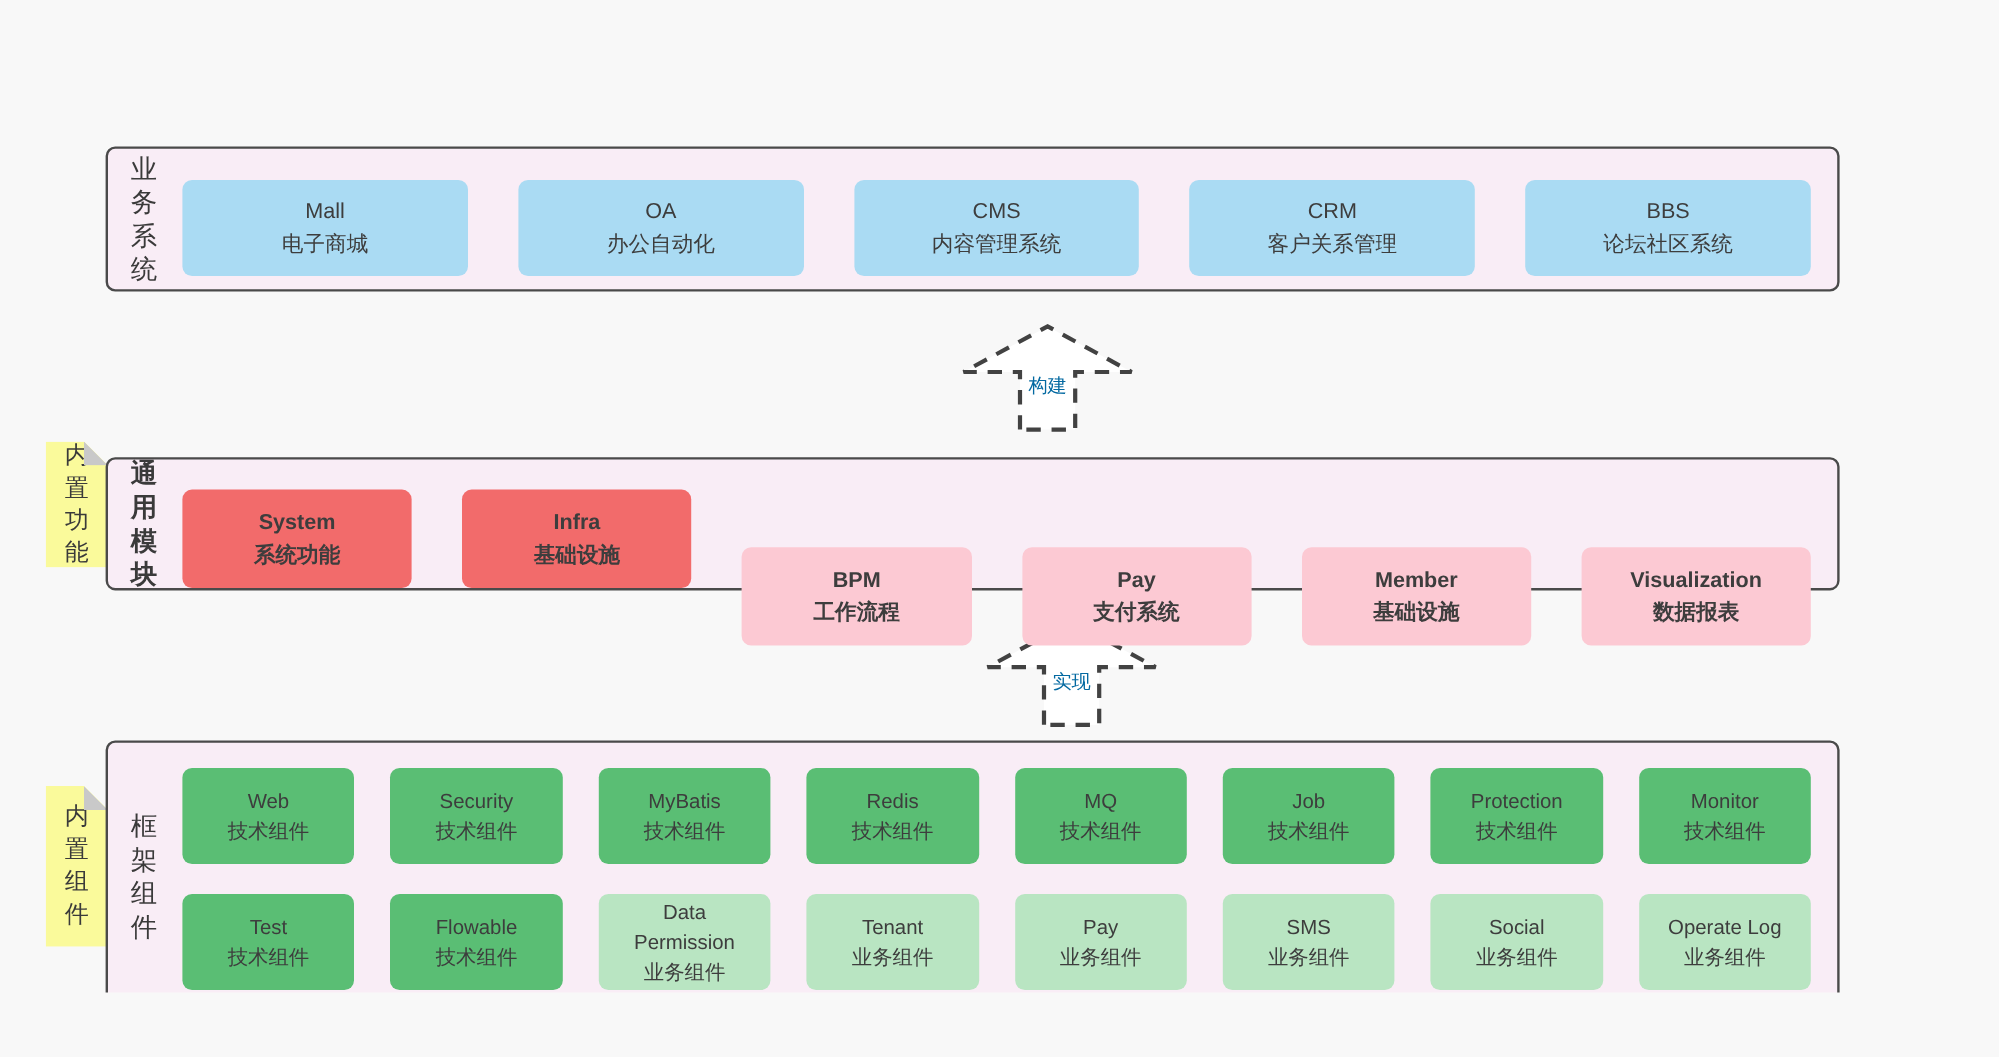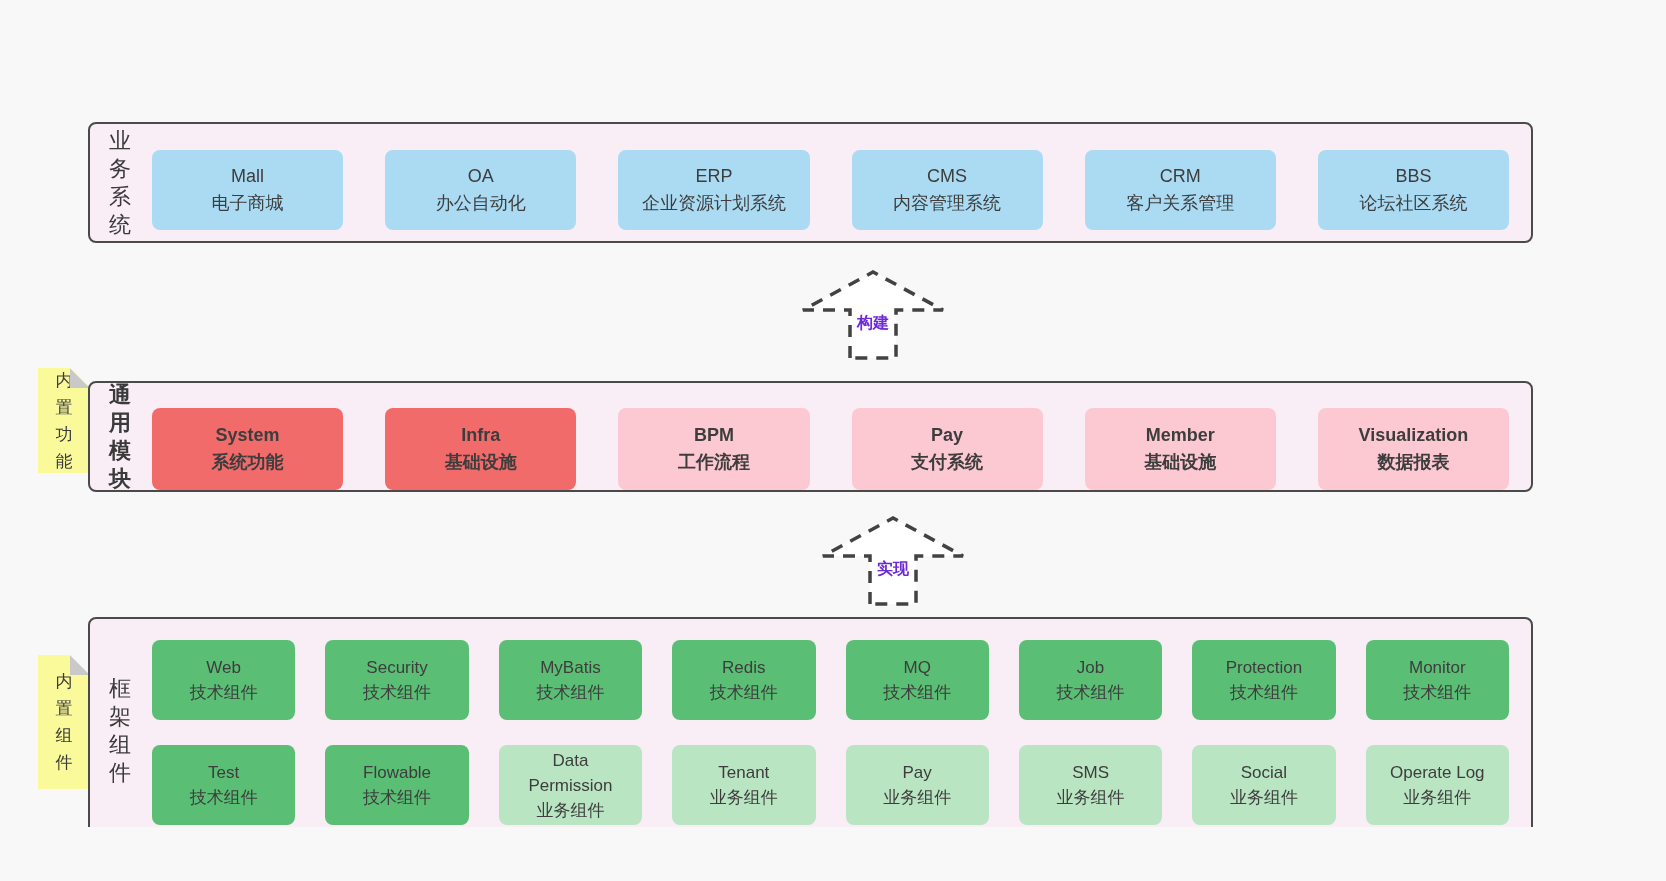--- a/index.html
+++ b/index.html
@@ -54,77 +54,72 @@
     justify-content: center; align-items: center;
     text-align: center;
     font-size: 18px; line-height: 27px;
     padding: 0 10px; box-sizing: border-box;
   }
   .panel-mid .box { height: 82px; }
   .panel-bot .box { font-size: 17px; line-height: 25px; padding: 16px 14px; }
 
   .blue        { background: var(--blue, #aadbf3); }
   .red         { background: var(--red, #f26b6b); }
-  .pink        { background: var(--pink, #fcc9d3); }
+  .pink        { background: var(--pink, #fcc9d3); margin-top: 48px; }
   .green       { background: var(--green, #5abe74); }
   .green-light { background: var(--light-green, #b9e5c2); }
 
   
   .sticky {
     position: absolute; left: 38px; width: 52px;
     background: var(--sticky-yellow, #fafa9b);
     clip-path: polygon(0 0, calc(100% - 20px) 0, 100% 20px, 100% 100%, 0 100%);
     z-index: 1;
     display: flex; align-items: center; justify-content: center;
   }
   .sticky-features  { top: 368px; height: 105px; }
   .sticky-components{ top: 655px; height: 134px; }
   .fold {
     position: absolute; top: 0; right: 0; width: 20px; height: 20px;
     background: var(--fold-gray, #c9c9c9);
     clip-path: polygon(0 0, 100% 100%, 0 100%);
   }
   .sticky-text {
-    width: 24px; font-size: 17px; line-height: 27px;
+    width: 24px; font-size: 20px; line-height: 27px;
     text-align: center; word-break: break-all; color: #3a3a3a;
   }
 
   
   .arrow { position: absolute; width: 140px; height: 88px; z-index: 0; }
   .arrow-build     { left: 803px; top: 270px; }
   .arrow-implement { left: 823px; top: 516px; }
   .arrow svg { display: block; width: 140px; height: 88px; overflow: visible; }
   .arrow-label {
     position: absolute; left: 50%; top: 42px; transform: translateX(-50%);
     background: #ffffff; padding: 0 3px;
     font-size: 16px; line-height: 22px; white-space: nowrap;
-    color: #6d28d9;
-    font-weight: bold;
+    color: #0369a1;
   }
 </style>
 </head>
 <body>
 
 <div class="canvas">
 
   <div class="panel panel-top">
     <div class="side-label">业务系统</div>
     <div class="boxes-area">
       <div class="box-row row-6">
         <div class="box blue">
           <div class="box-title">Mall</div>
           <div class="box-sub">电子商城</div>
         </div>
         <div class="box blue">
           <div class="box-title">OA</div>
           <div class="box-sub">办公自动化</div>
-        </div>
-        <div class="box blue">
-          <div class="box-title">ERP</div>
-          <div class="box-sub">企业资源计划系统</div>
         </div>
         <div class="box blue">
           <div class="box-title">CMS</div>
           <div class="box-sub">内容管理系统</div>
         </div>
         <div class="box blue">
           <div class="box-title">CRM</div>
           <div class="box-sub">客户关系管理</div>
         </div>
         <div class="box blue">

